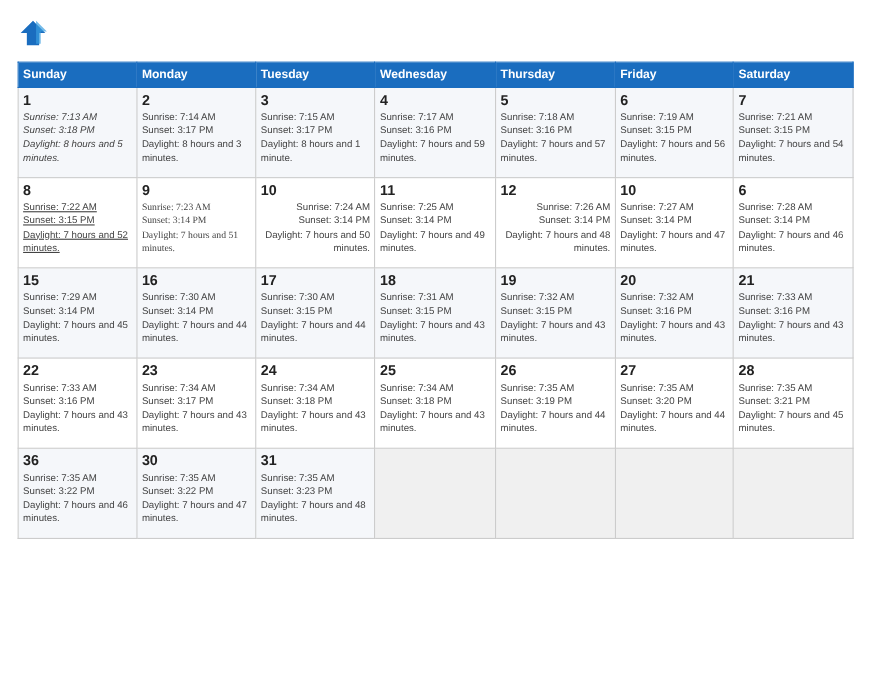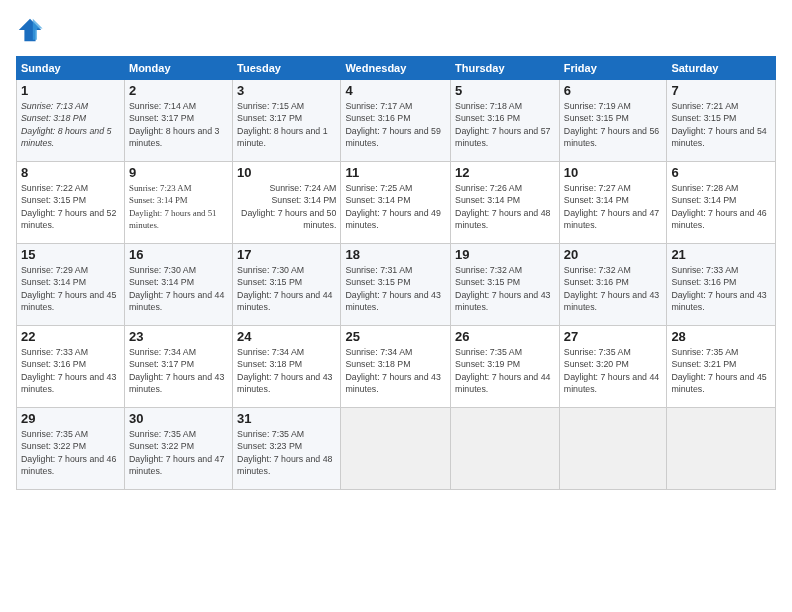--- a/index.html
+++ b/index.html
@@ -169,21 +169,21 @@
           <td>
             <span class="day-num">7</span>
             <div class="day-info" style="white-space: pre-line;">Sunrise: 7:21 AM
 Sunset: 3:15 PM
 Daylight: 7 hours and 54 minutes.</div>
           </td>
         </tr>
         <tr>
           <td>
             <span class="day-num">8</span>
-            <div class="day-info" style="white-space: pre-line;">Sunrise: 7:22 AM
+            <div class="day-info" style="white-space: pre-line; text-decoration: underline;">Sunrise: 7:22 AM
 Sunset: 3:15 PM
 Daylight: 7 hours and 52 minutes.</div>
           </td>
           <td>
             <span class="day-num">9</span>
             <div class="day-info" style="white-space: pre-line; font-family: Liberation Serif, serif;">Sunrise: 7:23 AM
 Sunset: 3:14 PM
 Daylight: 7 hours and 51 minutes.</div>
           </td>
           <td>
@@ -193,21 +193,21 @@
 Daylight: 7 hours and 50 minutes.</div>
           </td>
           <td>
             <span class="day-num">11</span>
             <div class="day-info" style="white-space: pre-line;">Sunrise: 7:25 AM
 Sunset: 3:14 PM
 Daylight: 7 hours and 49 minutes.</div>
           </td>
           <td>
             <span class="day-num">12</span>
-            <div class="day-info" style="white-space: pre-line;">Sunrise: 7:26 AM
+            <div class="day-info" style="white-space: pre-line; text-align: right;">Sunrise: 7:26 AM
 Sunset: 3:14 PM
 Daylight: 7 hours and 48 minutes.</div>
           </td>
           <td>
             <span class="day-num">10</span>
             <div class="day-info" style="white-space: pre-line;">Sunrise: 7:27 AM
 Sunset: 3:14 PM
 Daylight: 7 hours and 47 minutes.</div>
           </td>
           <td>
@@ -300,21 +300,21 @@
           </td>
           <td>
             <span class="day-num">28</span>
             <div class="day-info" style="white-space: pre-line;">Sunrise: 7:35 AM
 Sunset: 3:21 PM
 Daylight: 7 hours and 45 minutes.</div>
           </td>
         </tr>
         <tr>
           <td>
-            <span class="day-num">29</span>
+            <span class="day-num">36</span>
             <div class="day-info" style="white-space: pre-line;">Sunrise: 7:35 AM
 Sunset: 3:22 PM
 Daylight: 7 hours and 46 minutes.</div>
           </td>
           <td>
             <span class="day-num">30</span>
             <div class="day-info" style="white-space: pre-line;">Sunrise: 7:35 AM
 Sunset: 3:22 PM
 Daylight: 7 hours and 47 minutes.</div>
           </td>

